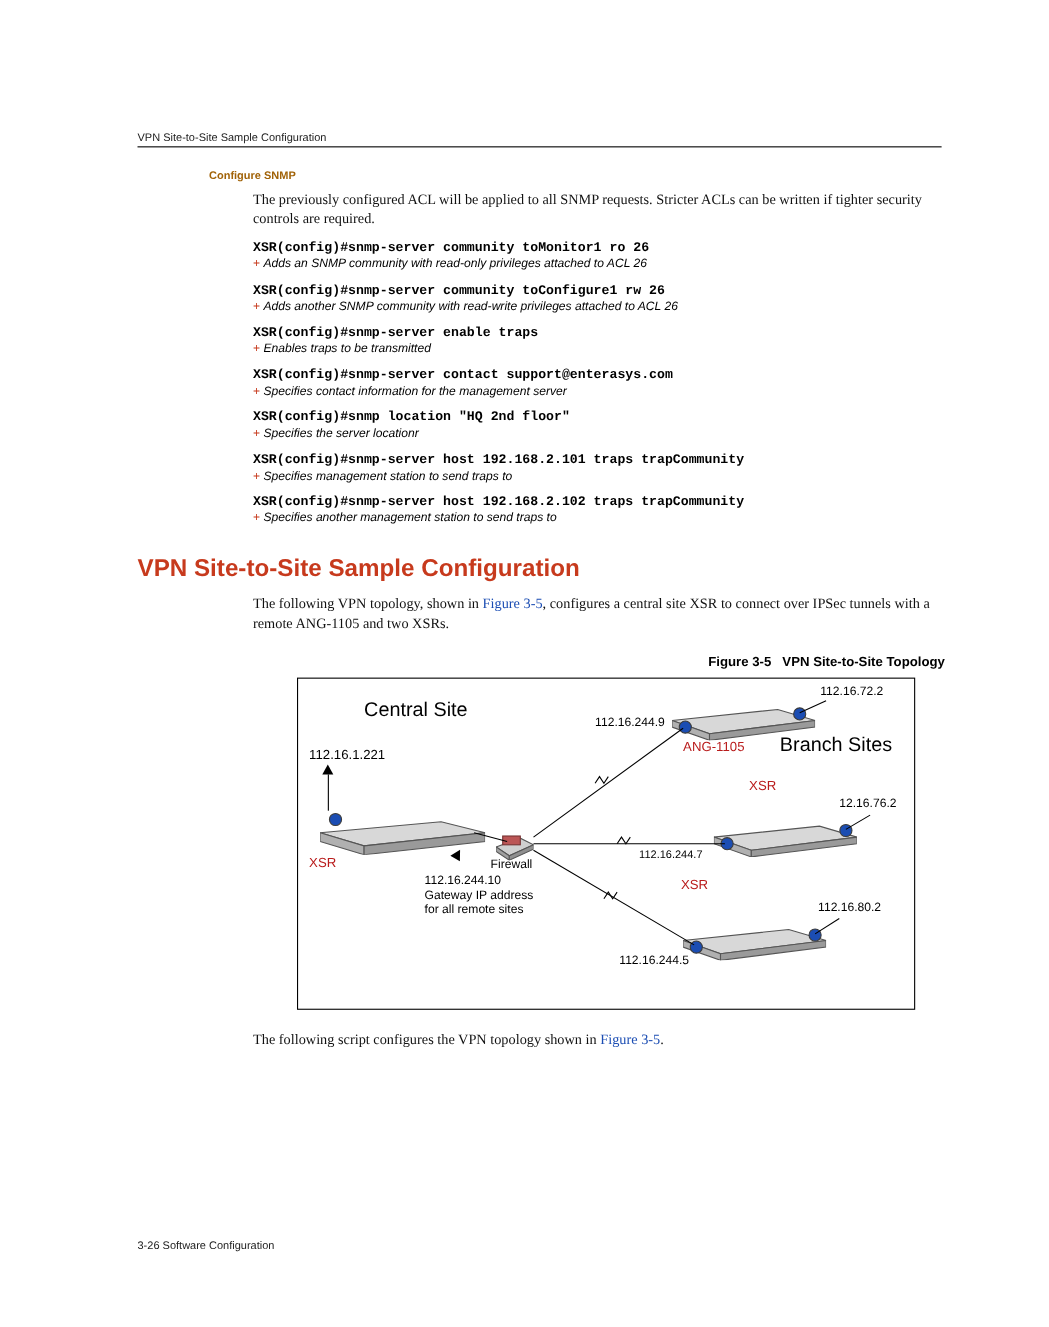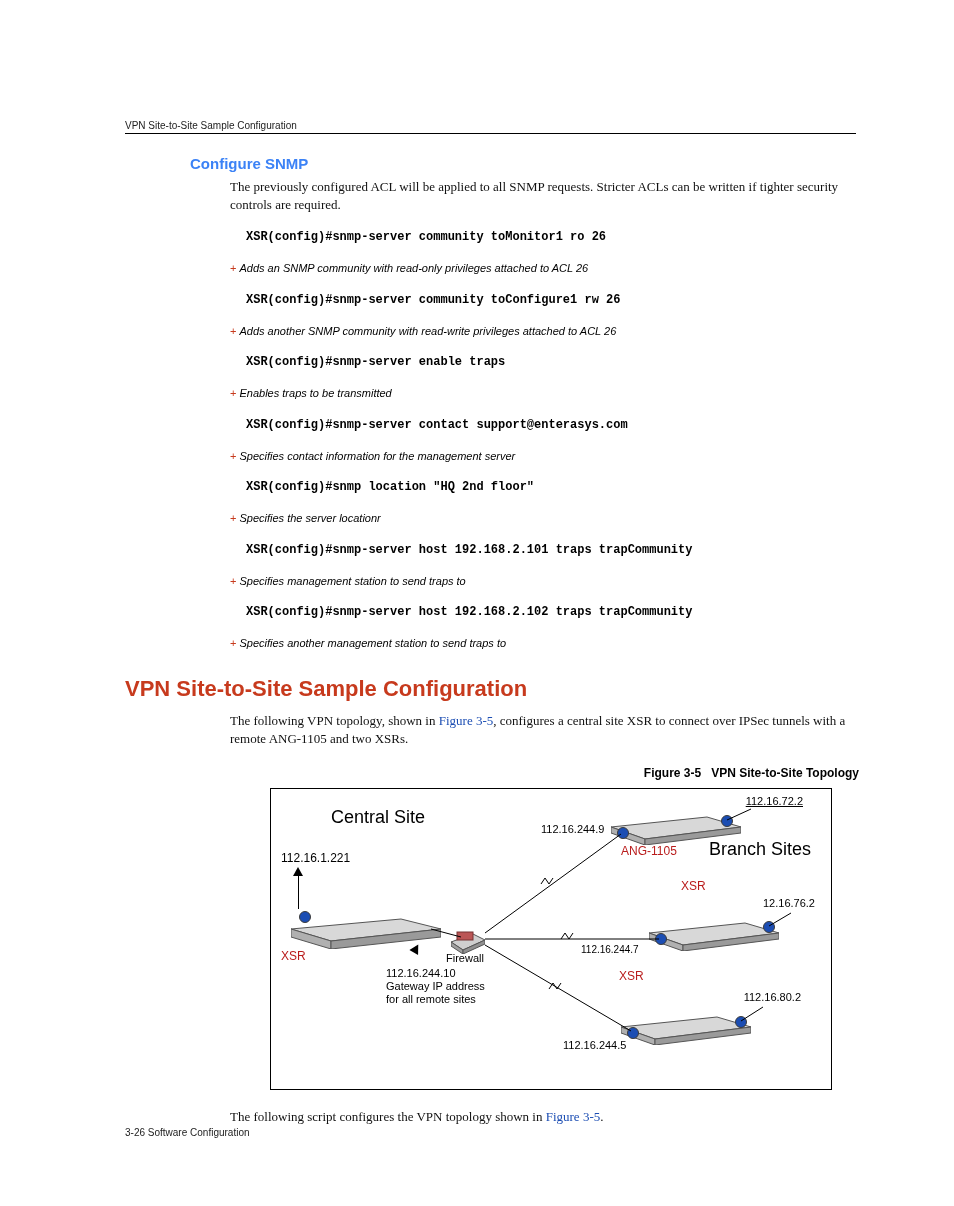--- a/index.html
+++ b/index.html
@@ -31,37 +31,37 @@
     margin: 2px 0 0 0;
   }
   .content {
     margin-left: 130px;
     margin-right: 35px;
     margin-top: 35px;
   }
   .h3 {
     font-family: Arial, Helvetica, sans-serif;
     font-weight: bold;
-    font-size: 15px;
-    color: #3b82f6;
+    font-size: 10px;
+    color: #a16207;
     margin: 0 0 6px 0;
   }
   .body-text {
     font-size: 13px;
     line-height: 1.35;
     margin: 0 0 10px 40px;
     color: #111;
   }
   .link { color: #1b4db3; }
   .cmd-block { margin-left: 40px; }
   .cmd {
     font-family: "Courier New", monospace;
     font-size: 12px;
     font-weight: bold;
-    margin: 16px;
+    margin: 0;
     padding: 0;
     line-height: 1.35;
   }
   .note {
     font-family: Arial, Helvetica, sans-serif;
     font-size: 11px;
     font-style: italic;
     margin: 0 0 8px 0;
     line-height: 1.3;
   }
@@ -216,21 +216,21 @@
       <span class="fig-label" style="left:175px; top:163px; font-size:11px;">Firewall</span>
 
       <span class="fig-label" style="left:115px; top:178px; font-size:11px;">112.16.244.10</span>
       <span class="fig-label" style="left:115px; top:191px; font-size:11px;">Gateway IP address</span>
       <span class="fig-label" style="left:115px; top:204px; font-size:11px;">for all remote sites</span>
       <div class="arrow" style="left:140px; top:155px; transform:rotate(30deg);"></div>
 
       <span class="fig-label big" style="right:20px; top:50px;">Branch Sites</span>
 
       <span class="fig-label" style="left:270px; top:34px; font-size:11px;">112.16.244.9</span>
-      <span class="fig-label" style="right:28px; top:6px; font-size:11px;text-decoration:underline;">112.16.72.2</span>
+      <span class="fig-label" style="right:28px; top:6px; font-size:11px;">112.16.72.2</span>
       <div class="device" style="left:340px; top:22px; width:130px; height:34px;">
         <svg viewBox="0 0 130 34">
           <polygon points="0,16 96,6 130,16 34,28" fill="#d8d8d8" stroke="#555"></polygon>
           <polygon points="0,16 34,28 34,34 0,22" fill="#b0b0b0" stroke="#555"></polygon>
           <polygon points="34,28 130,16 130,22 34,34" fill="#9a9a9a" stroke="#555"></polygon>
         </svg>
       </div>
       <div class="node" style="left:346px; top:38px;"></div>
       <div class="node" style="left:450px; top:26px;"></div>
       <span class="fig-label blue" style="left:350px; top:55px; font-size:12px;">ANG-1105</span>

